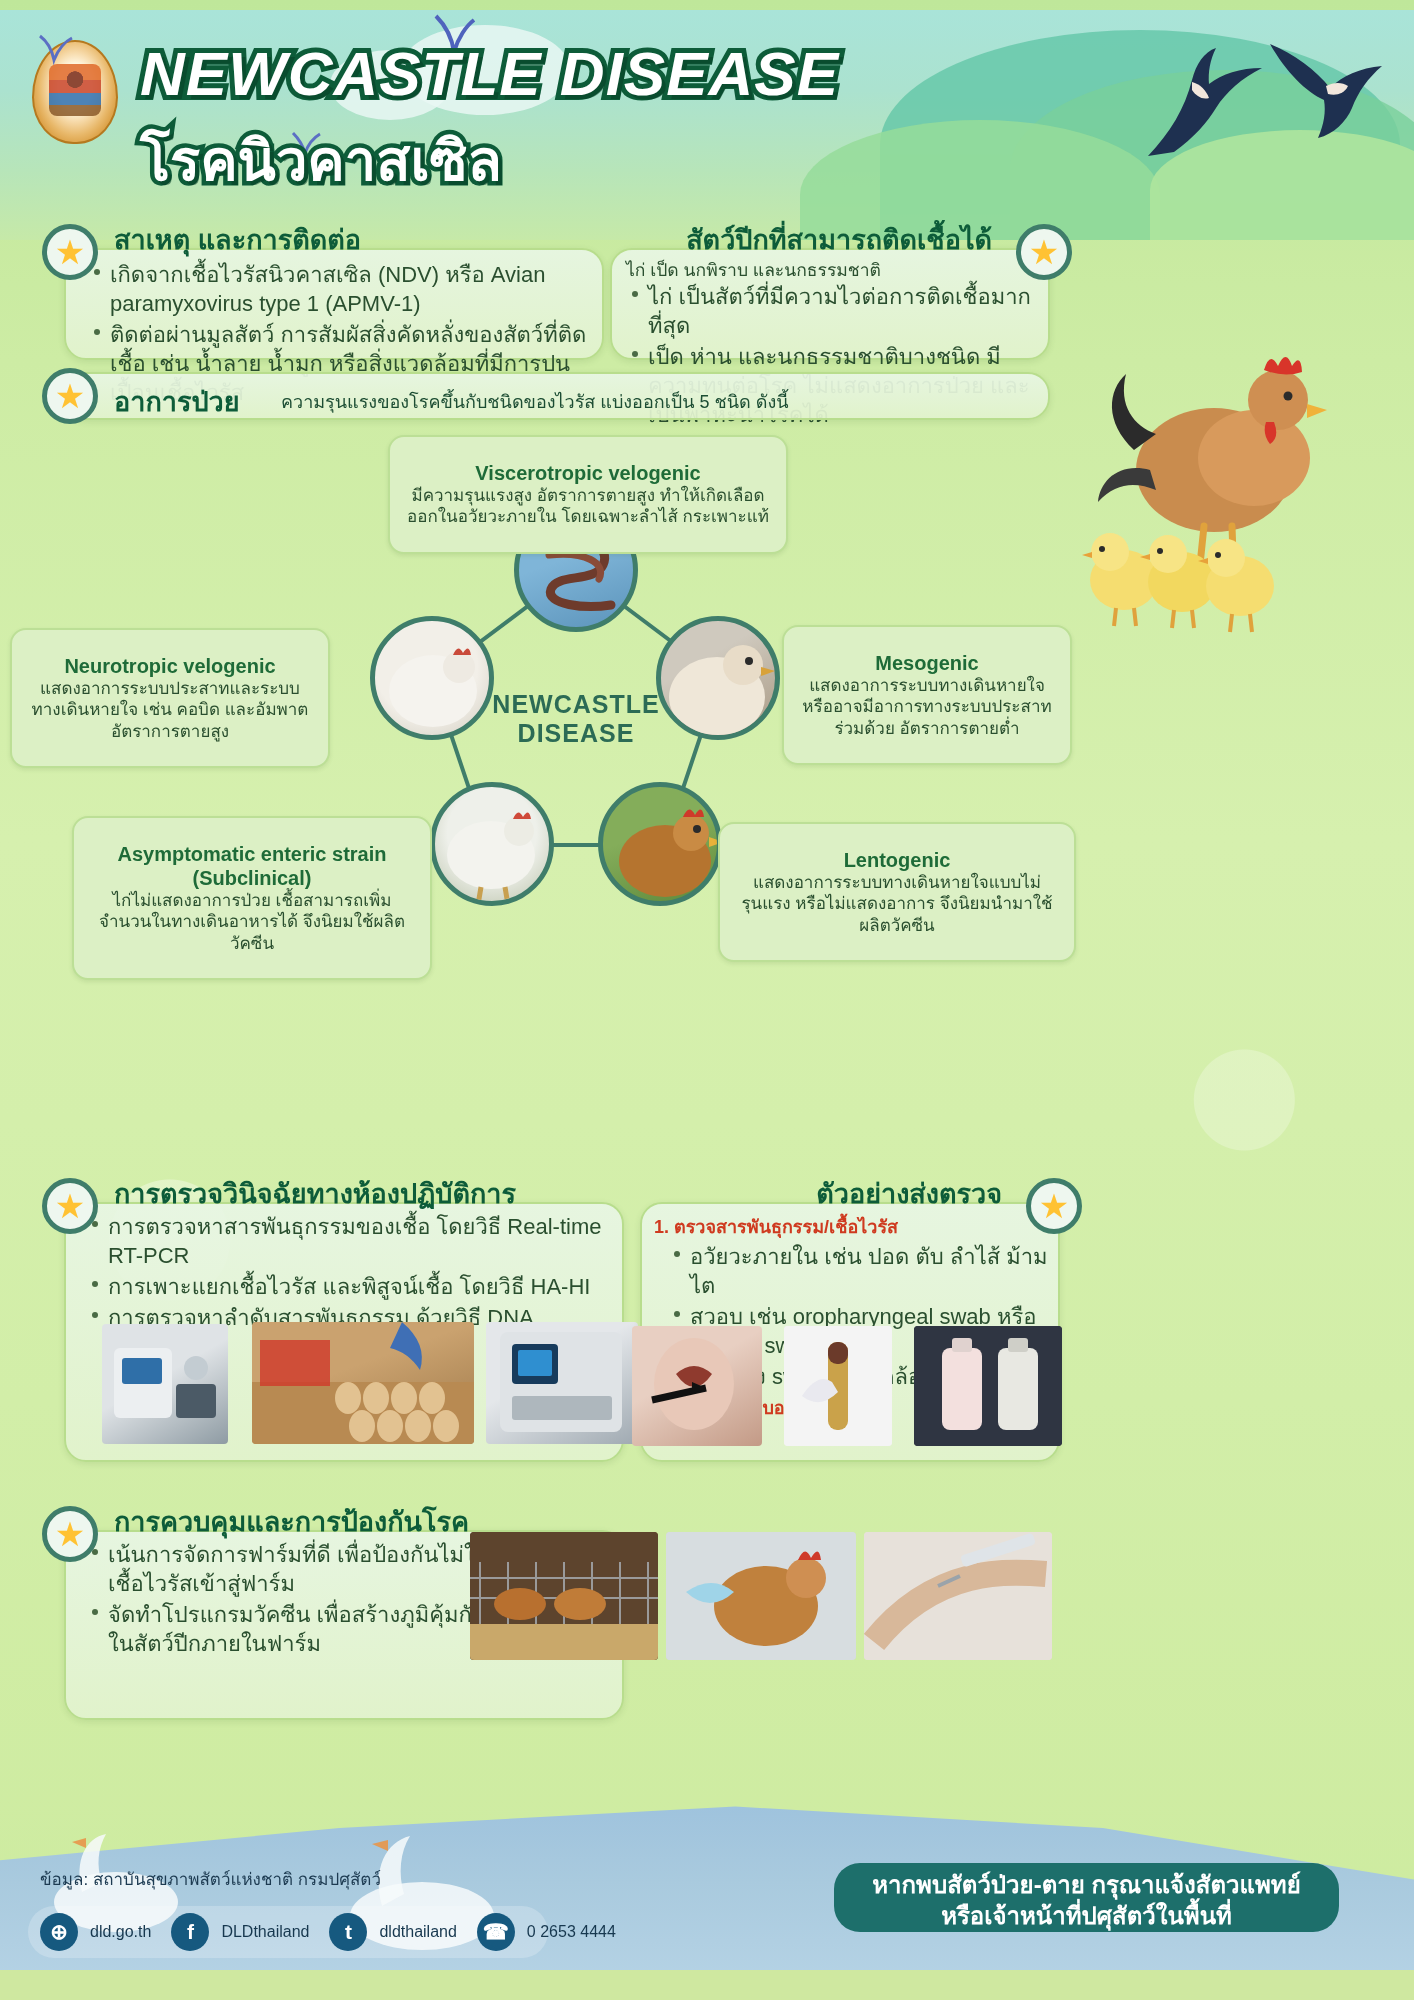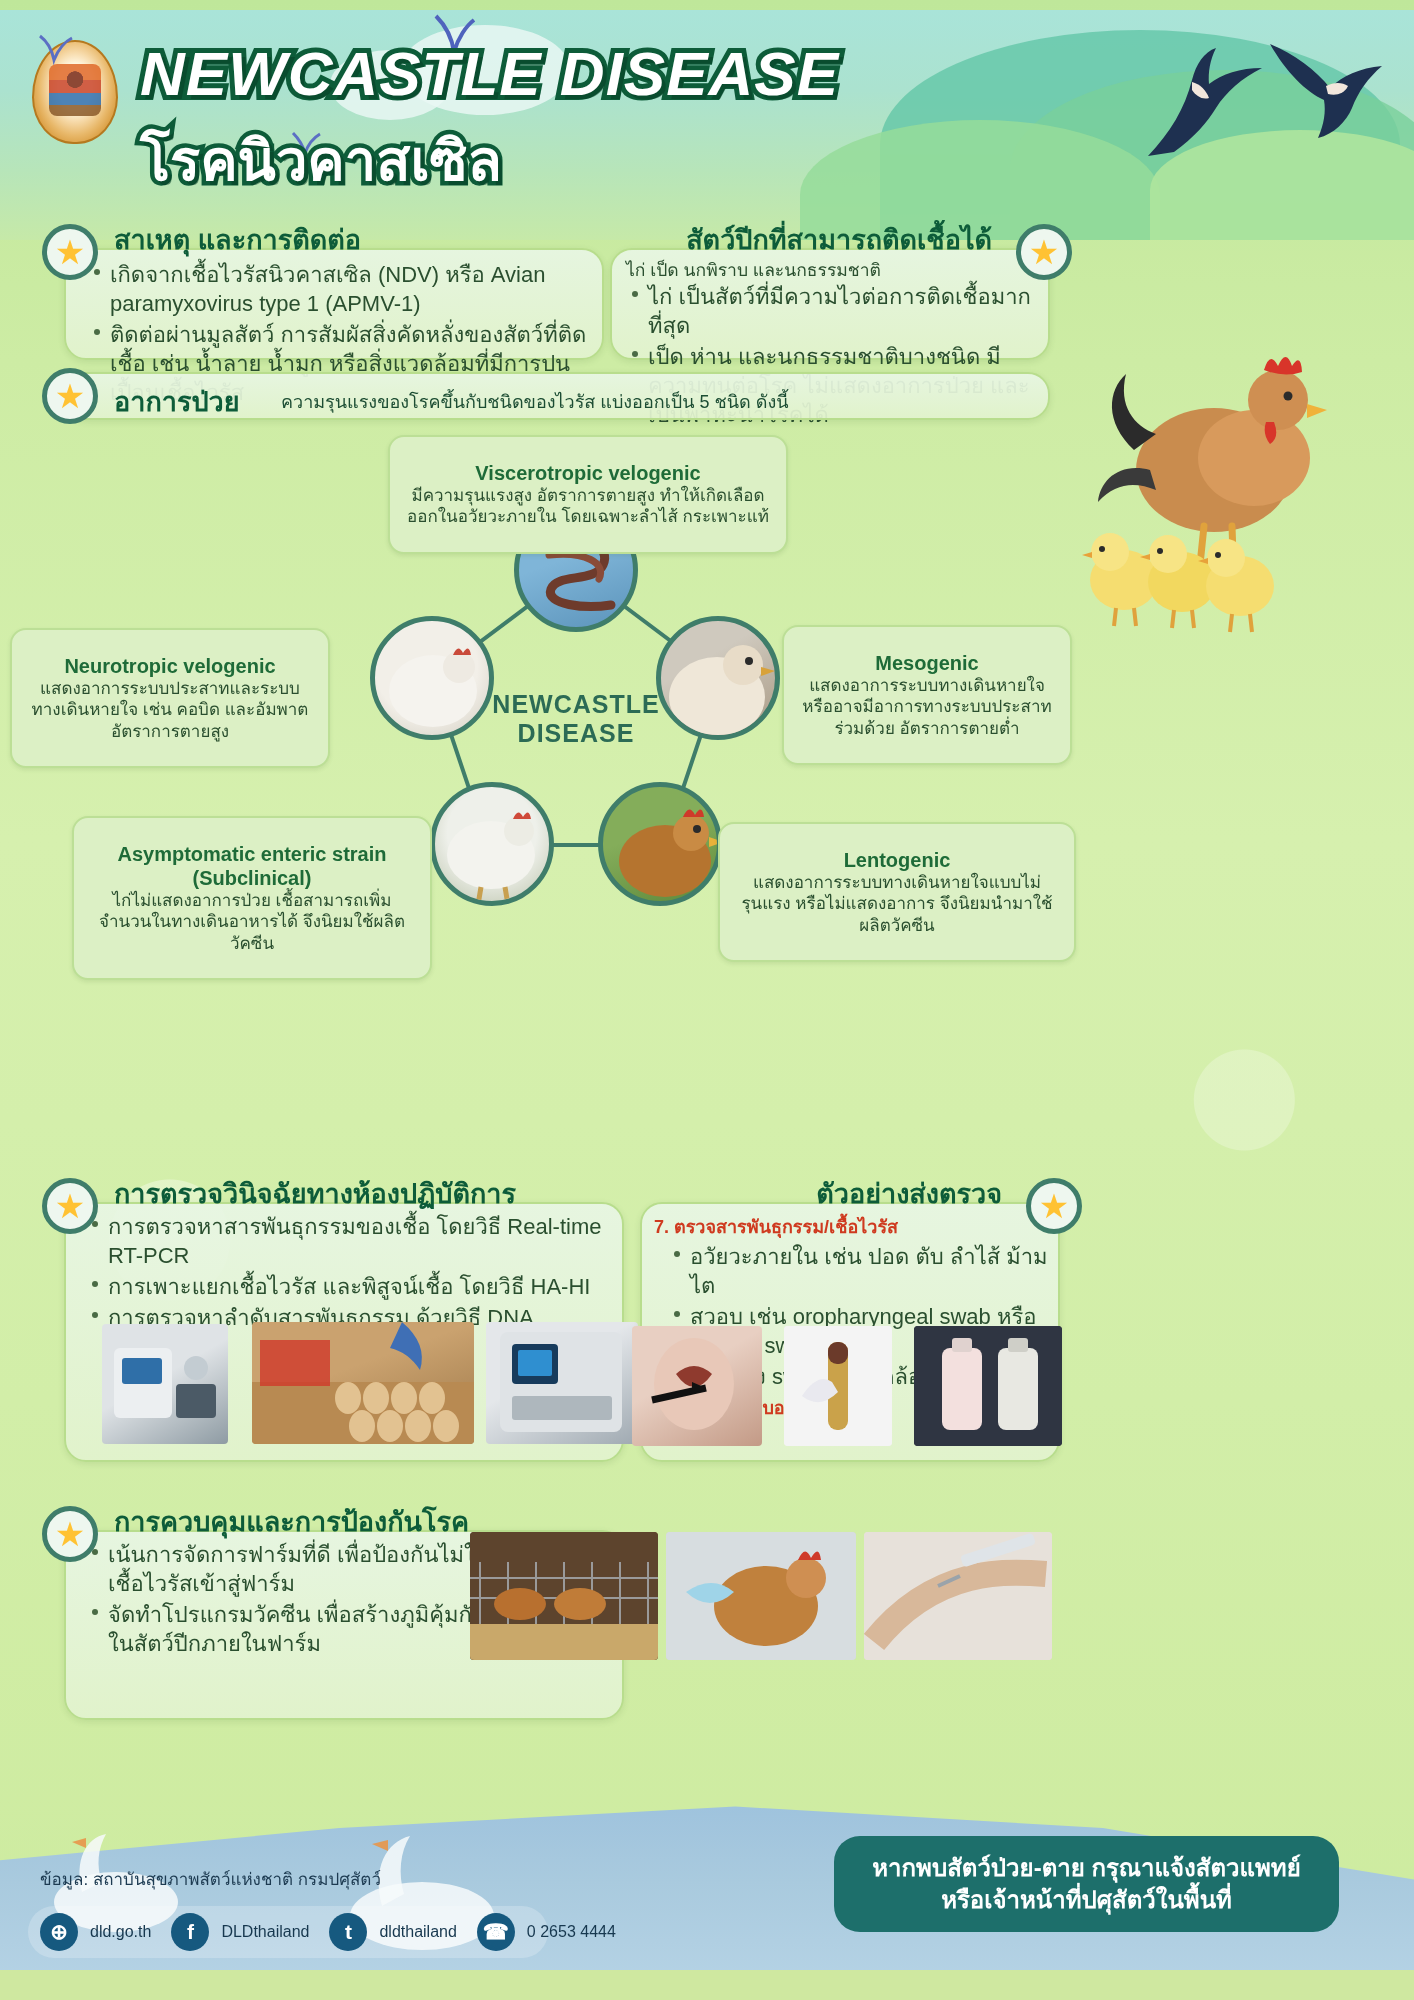--- a/index.html
+++ b/index.html
@@ -137,23 +137,23 @@
   .src{position:absolute;left:40px;bottom:108px;font-size:17px;color:#1d3b52;}
   .contactbar{
     position:absolute;left:28px;bottom:42px;width:520px;height:52px;
     background:rgba(255,255,255,.22);border-radius:26px;
     display:flex;align-items:center;gap:6px;padding:0 12px;
   }
   .cIcon{width:38px;height:38px;border-radius:50%;background:#16597f;color:#fff;
     display:flex;align-items:center;justify-content:center;font-size:21px;font-weight:bold;flex:0 0 auto;}
   .cTxt{font-size:16px;color:#17384f;margin:0 14px 0 6px;white-space:nowrap;}
   .alertbox{
-    position:absolute;right:75px;bottom:68px;width:505px;height:96px;
+    position:absolute;right:75px;bottom:68px;width:505px;height:69px;
     background:#1d6f6b;border-radius:26px;
-    display:flex;flex-direction:column;align-items:center;justify-content:center;
+    display:flex;flex-direction:column;align-items:center;justify-content:flex-end;
     color:#fff;font-size:24px;font-weight:bold;line-height:1.32;text-align:center;
   }
   
   .hen{position:absolute;right:20px;top:330px;width:330px;height:320px;}
 </style>
 </head>
 <body>
 
 <div id="poster">
 
@@ -382,21 +382,21 @@
         </svg>
     </div>
   </div>
 
   <div class="card" id="card-sample">
     <div class="badge" style="right:-24px;top:-26px;">
         <span class="star">★</span>
       </div>
     <div class="hd">ตัวอย่างส่งตรวจ</div>
     <div style="position:absolute;left:10px;top:6px;width:410px;">
-      <div class="num">7. ตรวจสารพันธุกรรม/เชื้อไวรัส</div>
+      <div class="num">1. ตรวจสารพันธุกรรม/เชื้อไวรัส</div>
       <ul class="b" style="margin-left:16px;">
         <li>อวัยวะภายใน เช่น ปอด ตับ ลำไส้ ม้าม ไต</li>
         <li>สวอบ เช่น oropharyngeal swab หรือ cloacal swab</li>
         <li>ตัวอย่าง swab สิ่งแวดล้อม</li>
       </ul>
       <div class="num">2. ตรวจแอนติบอดี</div>
       <ul class="b" style="margin-left:16px;">
         <li>ซีรัม</li>
       </ul>
     </div>

